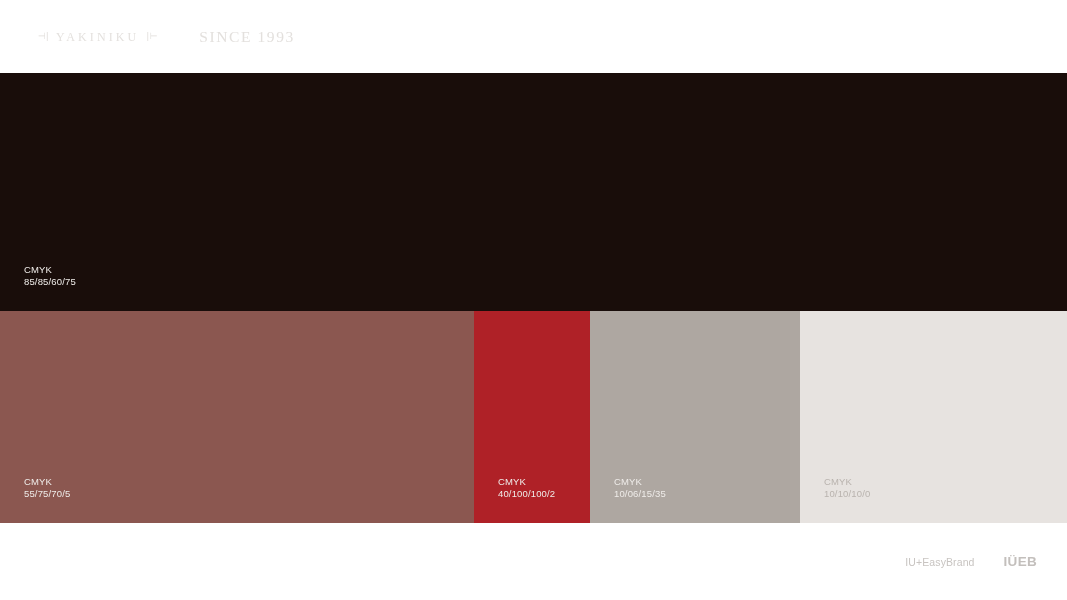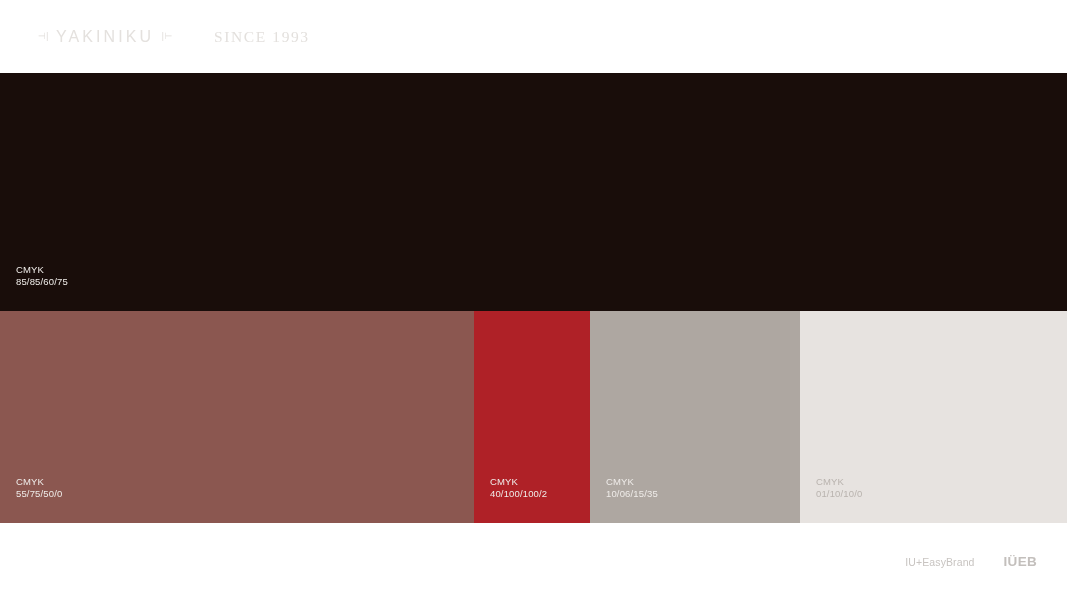--- a/index.html
+++ b/index.html
@@ -41,22 +41,22 @@
   .orn {
     display: inline-block;
     color: #e2dfdc;
     font-size: 9px;
     line-height: 1;
     letter-spacing: 0;
     font-family: "DejaVu Sans", sans-serif;
   }
   .brand-word {
     color: #e4e1de;
-    font-family: Liberation Sans, sans-serif;
-    font-size: 16px;
+    font-family: Liberation Serif, serif;
+    font-size: 12px;
     letter-spacing: 3.1px;
     line-height: 1;
     white-space: nowrap;
   }
   .since {
     margin-left: 42px;
     color: #e3e0dd;
     font-family: "Liberation Serif", serif;
     font-size: 15.5px;
     letter-spacing: 1.6px;
@@ -84,21 +84,21 @@
     position: relative;
     height: 100%;
   }
   .sw-brown  { width: 474px; }
   .sw-red    { width: 116px; }
   .sw-gray   { width: 210px; }
   .sw-light  { width: 267px; }
 
   .cmyk {
     position: absolute;
-    left: 16px;
+    left: 24px;
     bottom: 22px;
     line-height: 1.33;
     font-size: 9.5px;
     letter-spacing: 0.15px;
     white-space: nowrap;
     font-family: "Liberation Sans", sans-serif;
   }
   .cmyk .lbl { display: block; }
   .cmyk .val { display: block; }
   .cmyk.on-dark  { color: #efece9; }
@@ -156,42 +156,42 @@
       <span class="lbl">CMYK</span>
       <span class="val">85/85/60/75</span>
     </div>
   </div>
 
   <div class="row-lower">
 
     <div class="sw sw-brown" style="background:#8B5750;">
       <div class="cmyk on-dark">
         <span class="lbl">CMYK</span>
-        <span class="val">55/75/50/0</span>
+        <span class="val">55/75/70/5</span>
       </div>
     </div>
 
     <div class="sw sw-red" style="background:#AF2127;">
       <div class="cmyk on-dark">
         <span class="lbl">CMYK</span>
         <span class="val">40/100/100/2</span>
       </div>
     </div>
 
     <div class="sw sw-gray" style="background:#AEA7A1;">
       <div class="cmyk on-dark">
         <span class="lbl">CMYK</span>
         <span class="val">10/06/15/35</span>
       </div>
     </div>
 
     <div class="sw sw-light" style="background:#E7E3E0;">
       <div class="cmyk on-light">
         <span class="lbl">CMYK</span>
-        <span class="val">01/10/10/0</span>
+        <span class="val">10/10/10/0</span>
       </div>
     </div>
 
   </div>
 
   <div class="footer">
     <div class="footer-brand">
       <span class="fb-text">IU+EasyBrand</span>
       <span class="fb-mark">IÜEB</span>
     </div>

